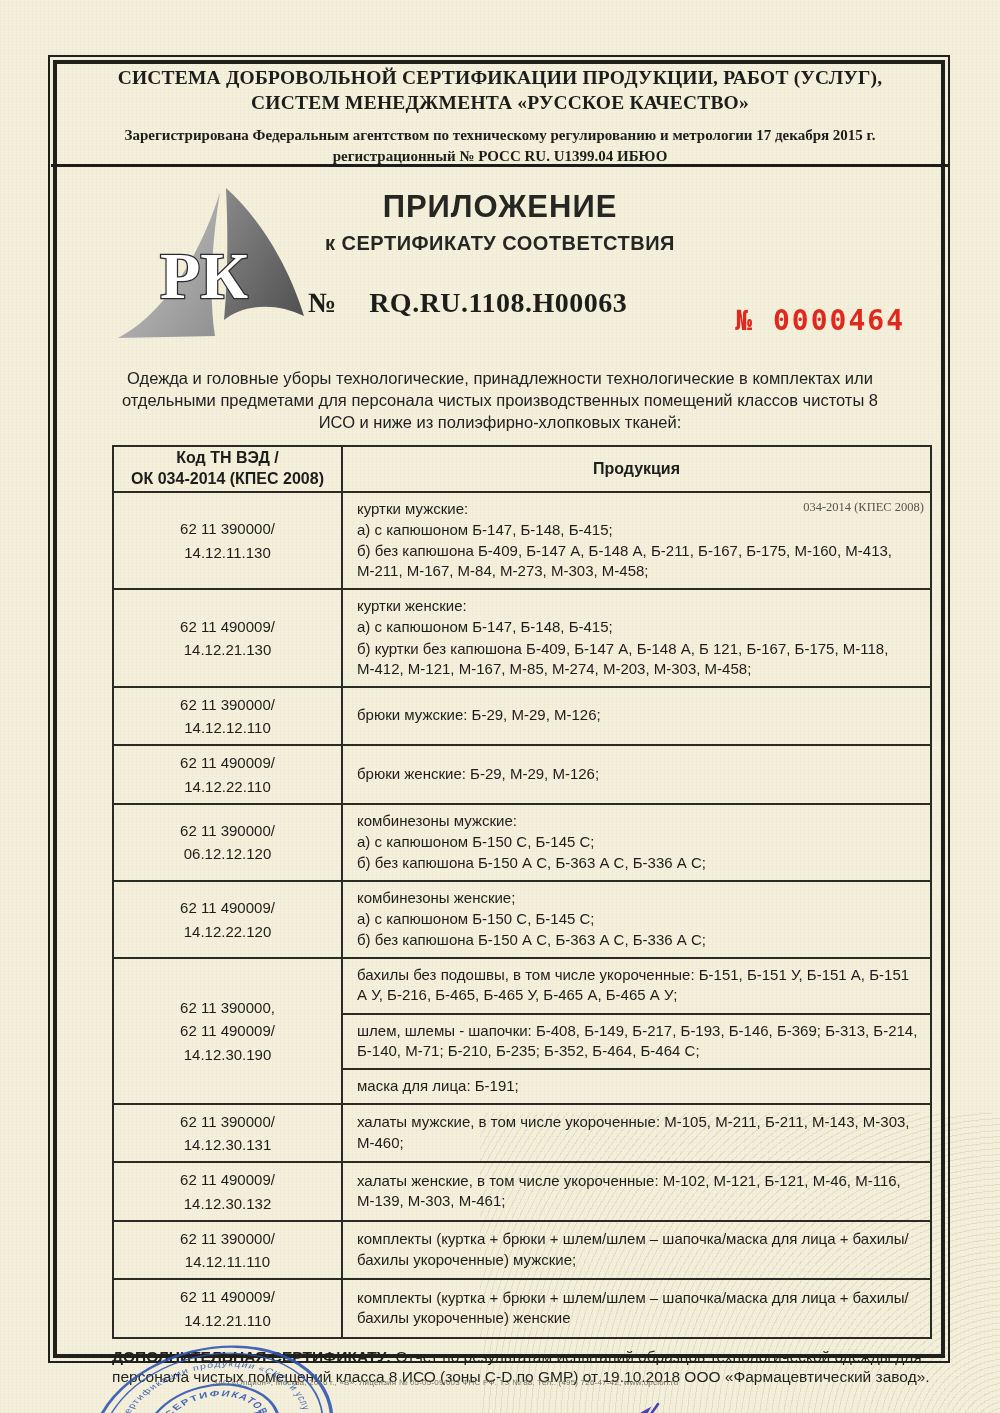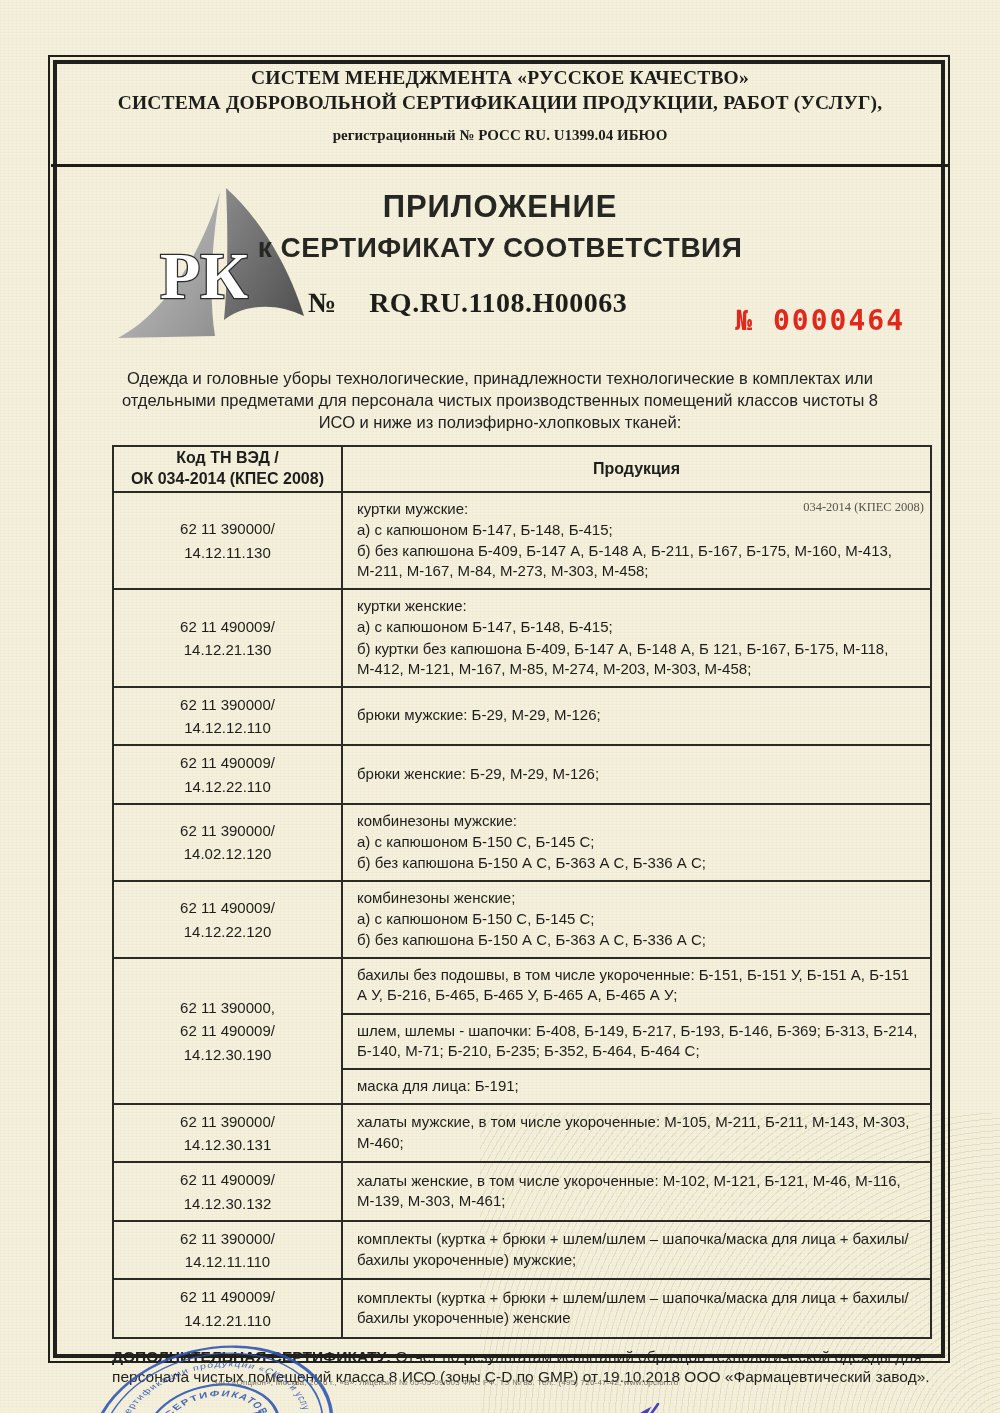--- a/index.html
+++ b/index.html
@@ -26,21 +26,21 @@
   .cert-header { position:absolute; left:60px; top:66px; width:880px; text-align:center;
     font-family:"Liberation Serif", serif; }
   .cert-header .h-line { font-size:19.5px; font-weight:bold; line-height:1.28; letter-spacing:.2px; }
   .cert-header .reg { font-size:15px; font-weight:bold; line-height:1.4; margin-top:9px; }
   .header-sep { position:absolute; left:51px; top:164px; width:898px; height:3px; background:#1d1d19; }
 
   .logo { position:absolute; left:112px; top:186px; width:200px; height:160px; }
 
   .doc-title { position:absolute; left:100px; top:189px; width:800px; text-align:center; }
   .doc-title .t1 { font-size:31px; font-weight:bold; letter-spacing:1px; color:#262622; }
-  .doc-title .t2 { font-size:28px; font-weight:bold; letter-spacing:.5px; margin-top:7px; color:#262622; }
+  .doc-title .t2 { font-size:20px; font-weight:bold; letter-spacing:.5px; margin-top:7px; color:#262622; }
   .cert-no { position:absolute; left:308px; top:287px; font-family:"Liberation Serif", serif;
     font-size:28px; font-weight:bold; }
   .cert-no .num { margin-left:26px; letter-spacing:.5px; }
   .red-no { position:absolute; left:690px; top:304px; width:215px; text-align:right;
     color:#e0281c; font-family:"DejaVu Sans Mono", monospace; font-size:28px; font-weight:bold; letter-spacing:2px; }
 
   .intro { position:absolute; left:118px; top:368px; width:764px; text-align:center;
     font-size:16.5px; line-height:1.32; color:#222; }
 
   .lower { position:absolute; left:112px; top:445px; width:820px; }
@@ -69,23 +69,24 @@
 </head>
 <body>
 
 <div class="page">
   <div class="guilloche"></div>
   <div class="frame">
     <div class="frame-inner"></div>
   </div>
 
   <div class="cert-header">
+    <div class="h-line">СИСТЕМА ДОБРОВОЛЬНОЙ СЕРТИФИКАЦИИ ПРОДУКЦИИ, РАБОТ (УСЛУГ),</div>
     <div class="h-line">СИСТЕМ МЕНЕДЖМЕНТА «РУССКОЕ КАЧЕСТВО»</div>
-    <div class="h-line">СИСТЕМА ДОБРОВОЛЬНОЙ СЕРТИФИКАЦИИ ПРОДУКЦИИ, РАБОТ (УСЛУГ),</div>
     <div class="reg">
+      <div>Зарегистрирована Федеральным агентством по техническому регулированию и метрологии 17 декабря 2015 г.</div>
       <div>регистрационный № РОСС RU. U1399.04 ИБЮО</div>
     </div>
   </div>
   <div class="header-sep"></div>
 
   <svg class="logo" viewBox="0 0 200 160">
     <defs>
       <linearGradient id="sailL" x1="0" y1="0" x2="1" y2="1">
         <stop offset="0" stop-color="#c9c9c9"></stop>
           <stop offset="1" stop-color="#8f8f8f"></stop>
@@ -169,21 +170,21 @@
               <div>62 11 490009/</div>
               <div>14.12.22.110</div>
             </td>
             <td class="prod">
               <div>брюки женские: Б-29, М-29, М-126;</div>
             </td>
           </tr>
           <tr>
             <td class="code">
               <div>62 11 390000/</div>
-              <div>14.02.12.120</div>
+              <div>06.12.12.120</div>
             </td>
             <td class="prod">
               <div>комбинезоны мужские:</div>
               <div>а) с капюшоном Б-150 С, Б-145 С;</div>
               <div>б) без капюшона Б-150 А С, Б-363 А С, Б-336 А С;</div>
             </td>
           </tr>
           <tr>
             <td class="code">
               <div>62 11 490009/</div>

